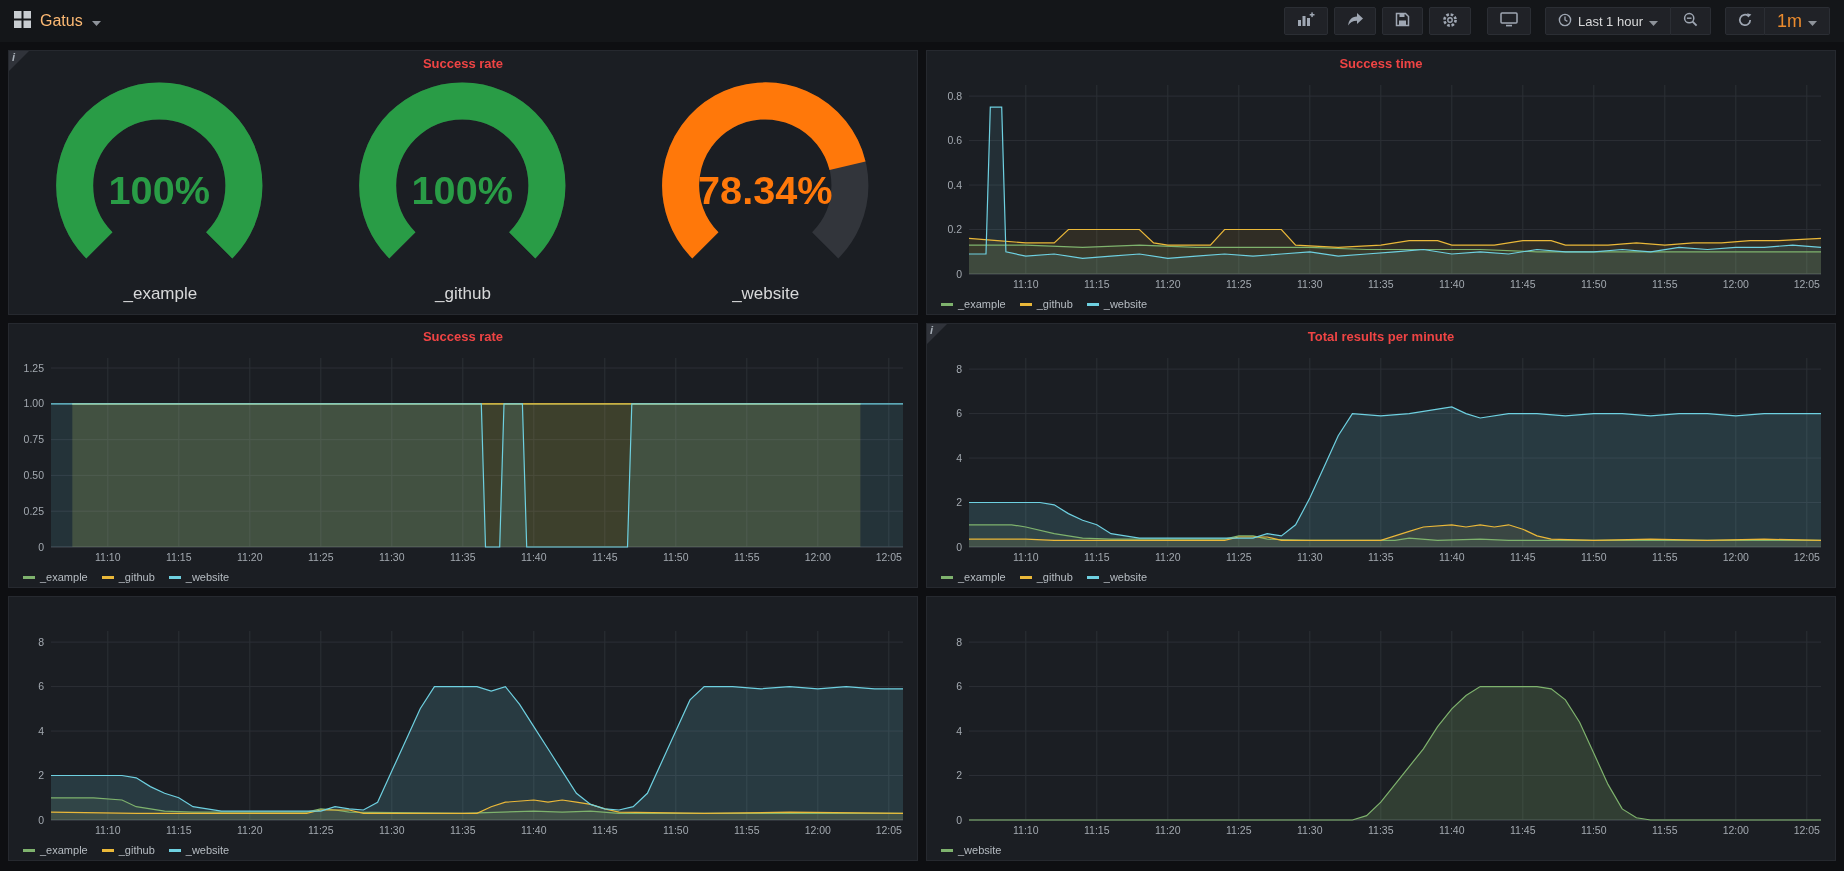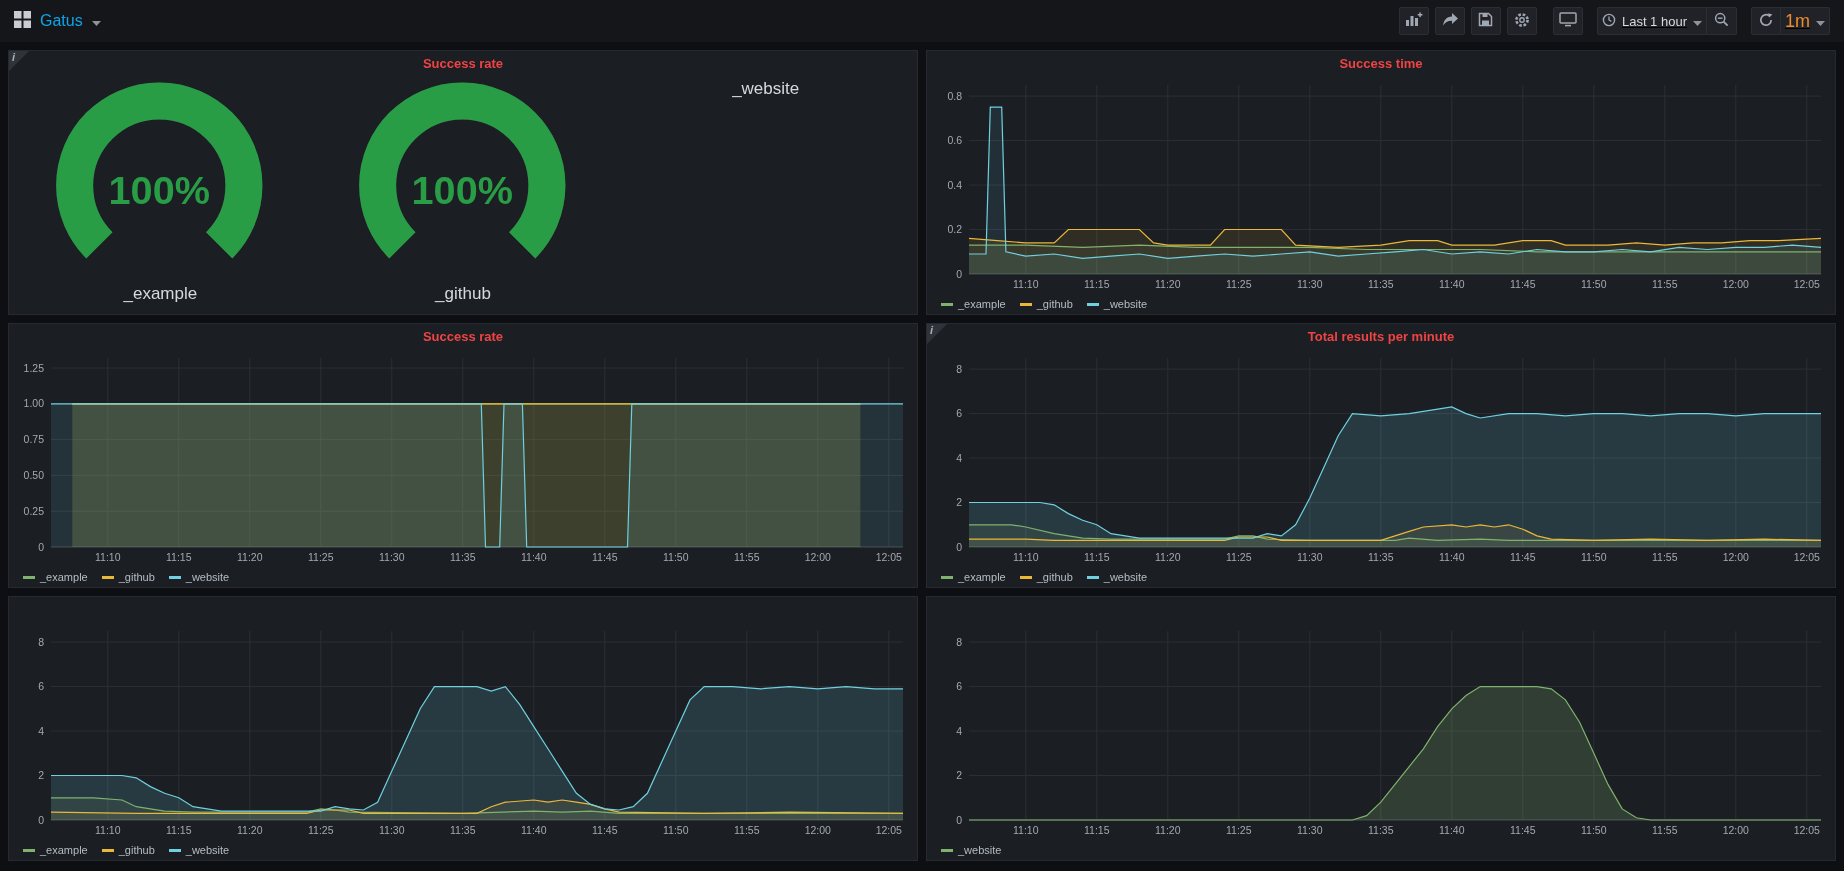--- a/index.html
+++ b/index.html
@@ -2,25 +2,25 @@
 <html><head>
 <meta charset="utf-8">
 <style>
   *{box-sizing:border-box;margin:0;padding:0;}
   html,body{width:1844px;height:871px;overflow:hidden;background:#0e0f12;
     font-family:"Liberation Sans",sans-serif;color:#d8d9da;}
   
   .navbar{height:42px;background:#141619;display:flex;align-items:center;
     justify-content:space-between;padding:0 14px;}
   .nav-left{display:flex;align-items:center;gap:9px;}
-  .dash-title{color:#0ea5e9;font-size:16px;cursor:pointer;}
+  .dash-title{color:#fdba74;font-size:16px;cursor:pointer;}
   .nav-right{display:flex;align-items:center;gap:6px;}
-  .icon-btn{height:28px;min-width:30px;padding:0 4px;display:flex;align-items:center;
+  .icon-btn{height:28px;min-width:30px;padding:0 12px;display:flex;align-items:center;
     justify-content:center;gap:6px;background:#202227;border:1px solid #2b2e34;
-    border-radius:2px;cursor:pointer;text-decoration:underline;}
+    border-radius:2px;cursor:pointer;}
   .btn-group{display:flex;margin-left:8px;}
   .btn-group .icon-btn{border-radius:0;border-left-width:0;}
   .btn-group .icon-btn:first-child{border-left-width:1px;border-radius:2px 0 0 2px;}
   .btn-group .icon-btn:last-child{border-radius:0 2px 2px 0;}
   .time-label{color:#d8d9da;font-size:13px;white-space:nowrap;}
   .interval-label{color:#eb8b2d;font-size:18px;}
   
   .dashboard{padding:8px;display:grid;grid-template-columns:1fr 1fr;
     grid-auto-rows:265px;gap:8px;}
   .panel{position:relative;background:#1b1e23;border:1px solid #26292f;}
@@ -157,20 +157,27 @@
         <div class="gauge-svg">
             <svg viewBox="0 0 195 155">
               <path d="M 51.7 127.3 A 64 64 0 1 1 142.3 127.3" stroke="#32353b" stroke-width="28" fill="none"></path>
               <path d="M 51.7 127.3 A 64 64 0 1 1 142.3 127.3" stroke="#299c46" stroke-width="28" fill="none"></path>
               <text x="97" y="96" text-anchor="middle" font-size="30" font-weight="bold" fill="#299c46" font-family="Liberation Sans,sans-serif">100%</text>
             </svg>
           </div>
         <div class="gauge-label">_github</div>
       </div>
       <div class="gauge">
+        <div class="gauge-svg">
+            <svg viewBox="0 0 195 155">
+              <path d="M 51.7 127.3 A 64 64 0 1 1 142.3 127.3" stroke="#32353b" stroke-width="28" fill="none"></path>
+              <path d="M 51.7 127.3 A 64 64 0 1 1 159.2 67.1" stroke="#ff780a" stroke-width="28" fill="none"></path>
+              <text x="97" y="96" text-anchor="middle" font-size="30" font-weight="bold" fill="#ff780a" font-family="Liberation Sans,sans-serif">78.34%</text>
+            </svg>
+          </div>
         <div class="gauge-label">_website</div>
       </div>
     </div>
   </div>
 
   <div class="panel">
     <div class="panel-title">Success time</div>
     <div class="chart-area"><svg width="896" height="215">
           <line class="grid" x1="36" x2="888" y1="197" y2="197"></line>
           <text class="tick" text-anchor="end" x="29" y="200.5">0</text>

